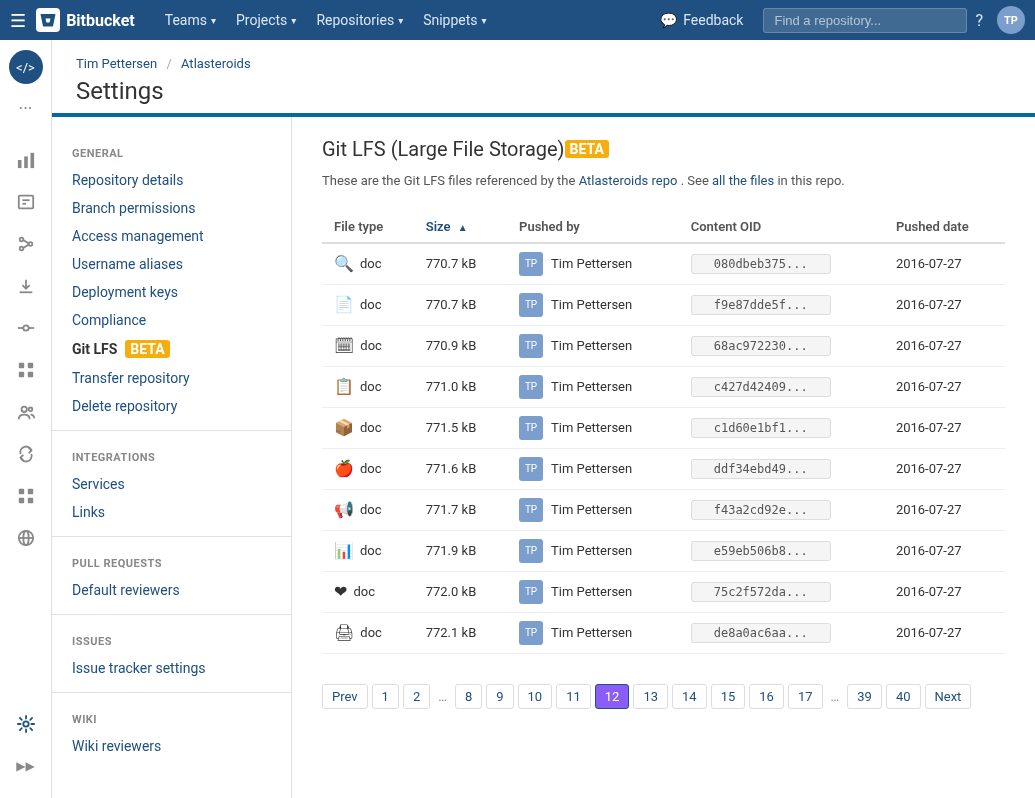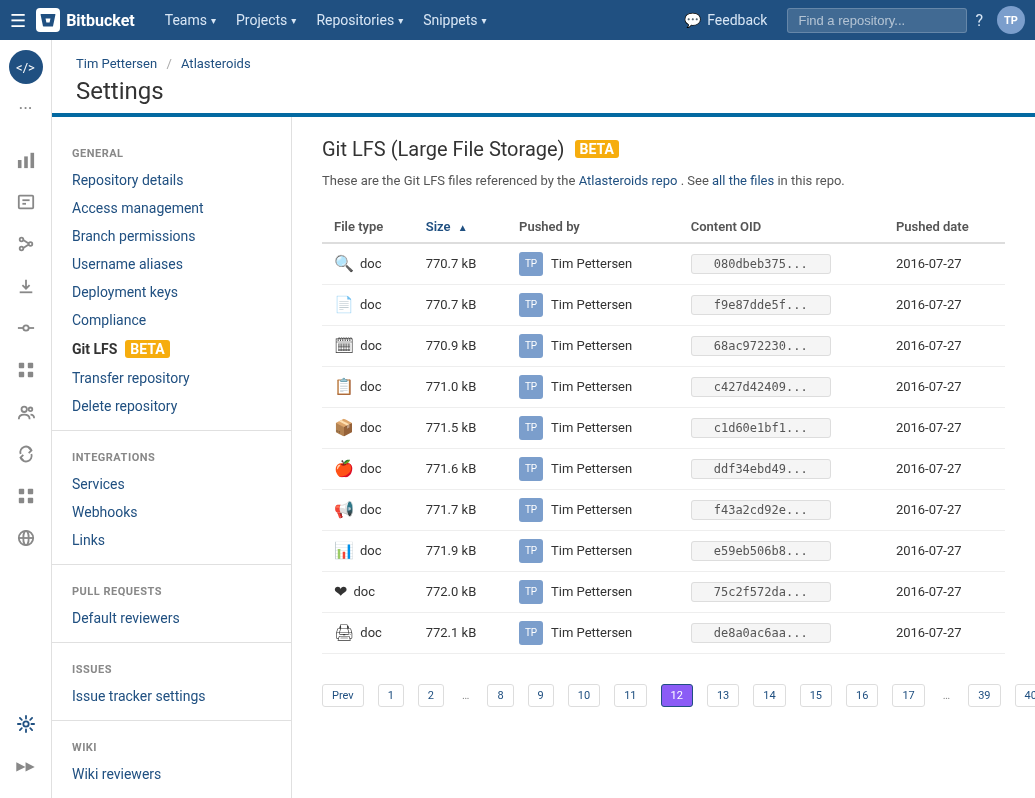--- a/index.html
+++ b/index.html
@@ -19,21 +19,21 @@
     }
     .top-nav .hamburger { color: #fff; font-size: 18px; cursor: pointer; margin-right: 10px; }
     .top-nav .logo { display: flex; align-items: center; margin-right: 20px; }
     .top-nav .logo .logo-icon { background: #fff; color: #205081; border-radius: 4px; width: 24px; height: 24px; display: flex; align-items: center; justify-content: center; font-size: 13px; font-weight: bold; margin-right: 6px; }
     .top-nav .logo-text { font-weight: bold; font-size: 16px; color: #fff; }
     .top-nav .nav-item { color: #d8e6f5; padding: 0 10px; height: 40px; display: flex; align-items: center; cursor: pointer; font-size: 14px; }
     .top-nav .nav-item .caret { margin-left: 4px; font-size: 10px; }
     .top-nav .spacer { flex: 1; }
     .top-nav .feedback-btn { display: flex; align-items: center; color: #d8e6f5; cursor: pointer; padding: 0 10px; font-size: 14px; }
     .top-nav .feedback-btn .icon { margin-right: 5px; }
-    .top-nav .search-box { background: rgba(255,255,255,0.15); border: 1px solid rgba(255,255,255,0.2); border-radius: 3px; padding: 4px 10px; color: #c4b5fd; width: 180px; outline: none; font-size: 13px; }
+    .top-nav .search-box { background: rgba(255,255,255,0.15); border: 1px solid rgba(255,255,255,0.2); border-radius: 3px; padding: 4px 10px; color: #c4b5fd; width: 204px; outline: none; font-size: 13px; }
     .top-nav .search-box::placeholder { color: rgba(255,255,255,0.6); }
     .top-nav .help-btn { color: #d8e6f5; padding: 0 8px; cursor: pointer; font-size: 16px; }
     .top-nav .avatar { width: 28px; height: 28px; border-radius: 50%; background: #ccc; margin-left: 6px; overflow: hidden; cursor: pointer; }
 
     
     .left-sidebar {
       position: fixed;
       top: 40px; left: 0; bottom: 0;
       width: 52px;
       background: #fff;
@@ -106,21 +106,21 @@
       padding: 1px 5px; border-radius: 3px; text-transform: uppercase;
     }
 
     
     .main-content {
       flex: 1;
       padding: 20px 30px;
       overflow-x: auto;
     }
     .git-lfs-title {
-      display: flex; align-items: center; gap: 10px;
+      display: flex; align-items: center; gap: 0;
       font-size: 20px; font-weight: 400; margin-bottom: 10px;
     }
     .git-lfs-subtitle {
       font-size: 13px; color: #555; margin-bottom: 20px; line-height: 1.5;
     }
     .git-lfs-subtitle a { color: #205081; text-decoration: none; }
 
     
     .lfs-table { width: 100%; border-collapse: collapse; }
     .lfs-table thead th {
@@ -134,23 +134,23 @@
     .lfs-table .file-icon { font-size: 16px; margin-right: 6px; }
     .lfs-table .file-type-cell { display: flex; align-items: center; }
     .lfs-table .pushed-by-cell { display: flex; align-items: center; gap: 8px; }
     .lfs-table .oid-badge {
       background: #f5f5f5; border: 1px solid #ddd; border-radius: 3px;
       padding: 2px 22px; font-family: monospace; font-size: 12px; color: #555;
     }
 
     
     .pagination {
-      display: flex; align-items: center; gap: 14px;
+      display: flex; align-items: center; gap: 4px;
       margin-top: 20px; padding-top: 10px;
-      font-size: 11px;
+      font-size: 13px;
     }
     .pagination .page-btn {
       padding: 4px 9px; border: 1px solid #ddd; border-radius: 3px;
       color: #205081; cursor: pointer; background: #fff; text-decoration: none;
     }
     .pagination .page-btn.active { background: #8b5cf6; color: #fff; border-color: #205081; }
     .pagination .page-ellipsis { color: #888; padding: 4px 4px; }
 
     
     .avatar-svg { width: 24px; height: 24px; border-radius: 3px; background: #7b9ecc; display: flex; align-items: center; justify-content: center; color: #fff; font-size: 10px; }
@@ -301,37 +301,36 @@
       <a href="#">Atlasteroids</a>
     </div>
     <h1 class="page-title">Settings</h1>
   </div>
 
   <div class="content-area">
 
     <nav class="left-nav">
       <div class="nav-section-title">GENERAL</div>
       <a href="#" class="nav-link">Repository details</a>
+      <a href="#" class="nav-link">Branch permissions</a>
       <a href="#" class="nav-link">Access management</a>
-      <a href="#" class="nav-link">Branch permissions</a>
       <a href="#" class="nav-link">Username aliases</a>
       <a href="#" class="nav-link">Deployment keys</a>
       <a href="#" class="nav-link">Compliance</a>
       <a href="#" class="nav-link active nav-link-with-badge">
         <span>Git LFS</span>
         <span class="beta-badge">BETA</span>
       </a>
       <a href="#" class="nav-link">Transfer repository</a>
       <a href="#" class="nav-link">Delete repository</a>
 
       <hr class="nav-divider">
 
       <div class="nav-section-title">INTEGRATIONS</div>
       <a href="#" class="nav-link">Services</a>
-      <a href="#" class="nav-link">Webhooks</a>
       <a href="#" class="nav-link">Links</a>
 
       <hr class="nav-divider">
 
       <div class="nav-section-title">PULL REQUESTS</div>
       <a href="#" class="nav-link">Default reviewers</a>
 
       <hr class="nav-divider">
 
       <div class="nav-section-title">ISSUES</div>

